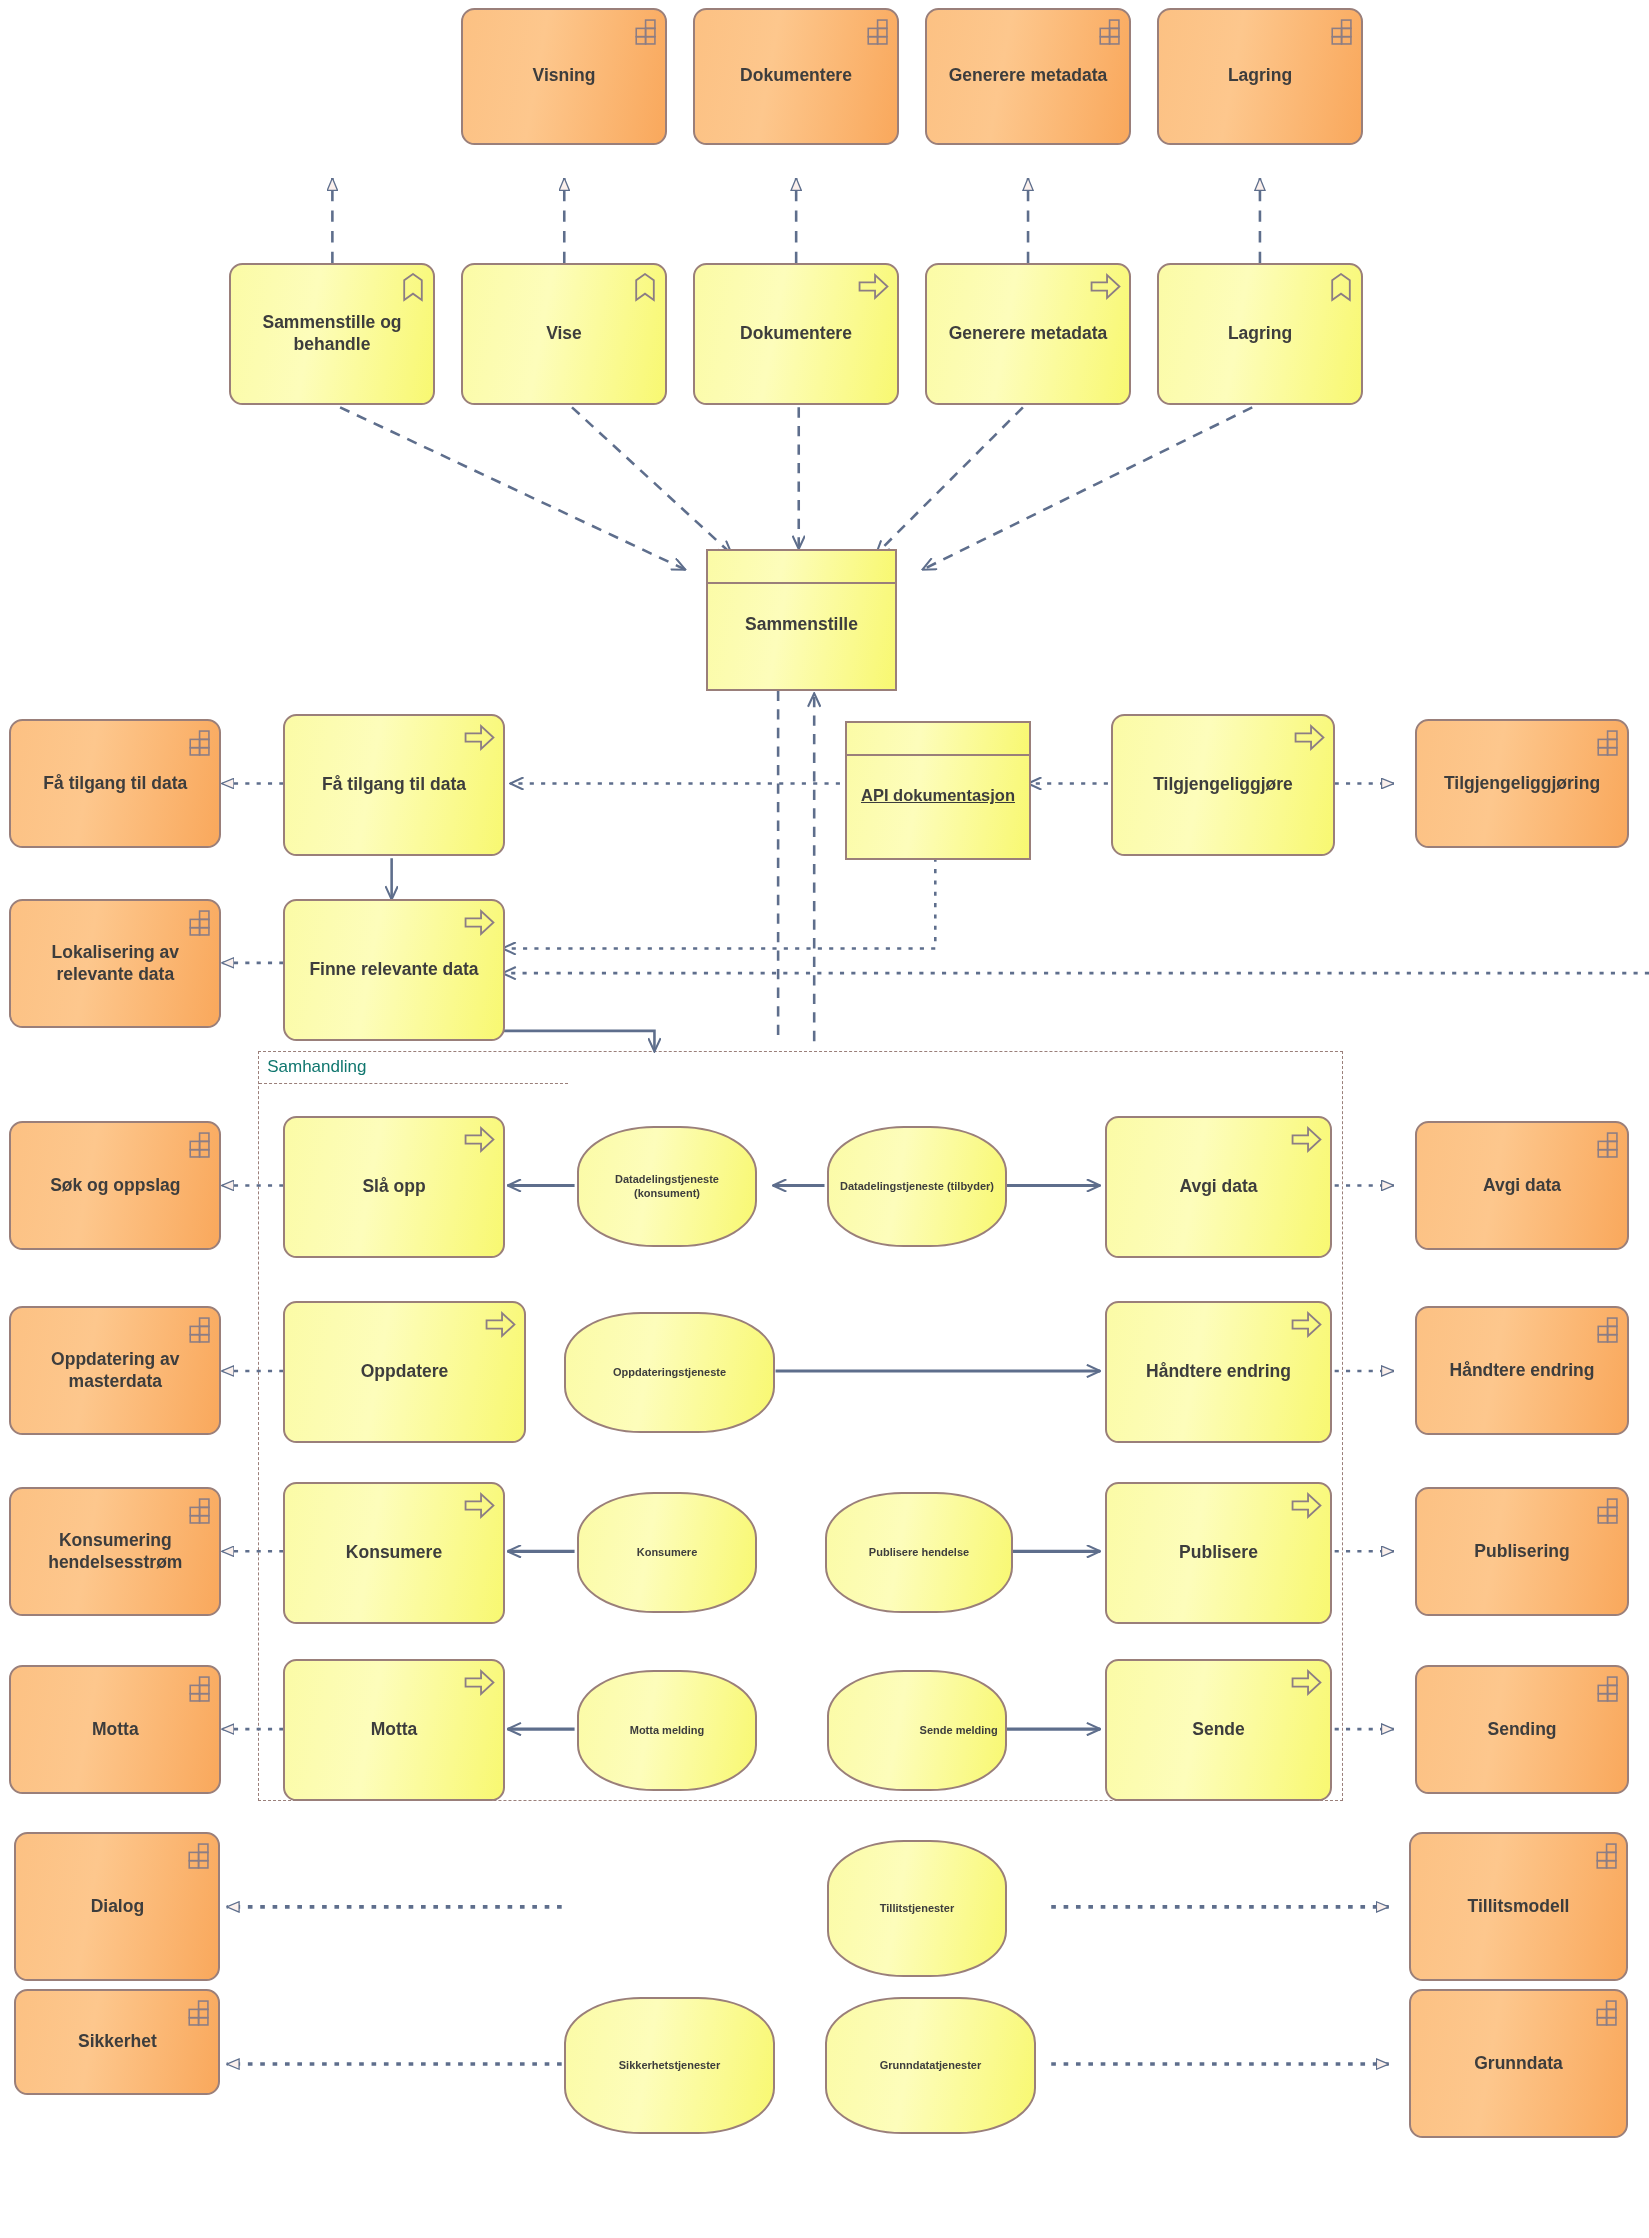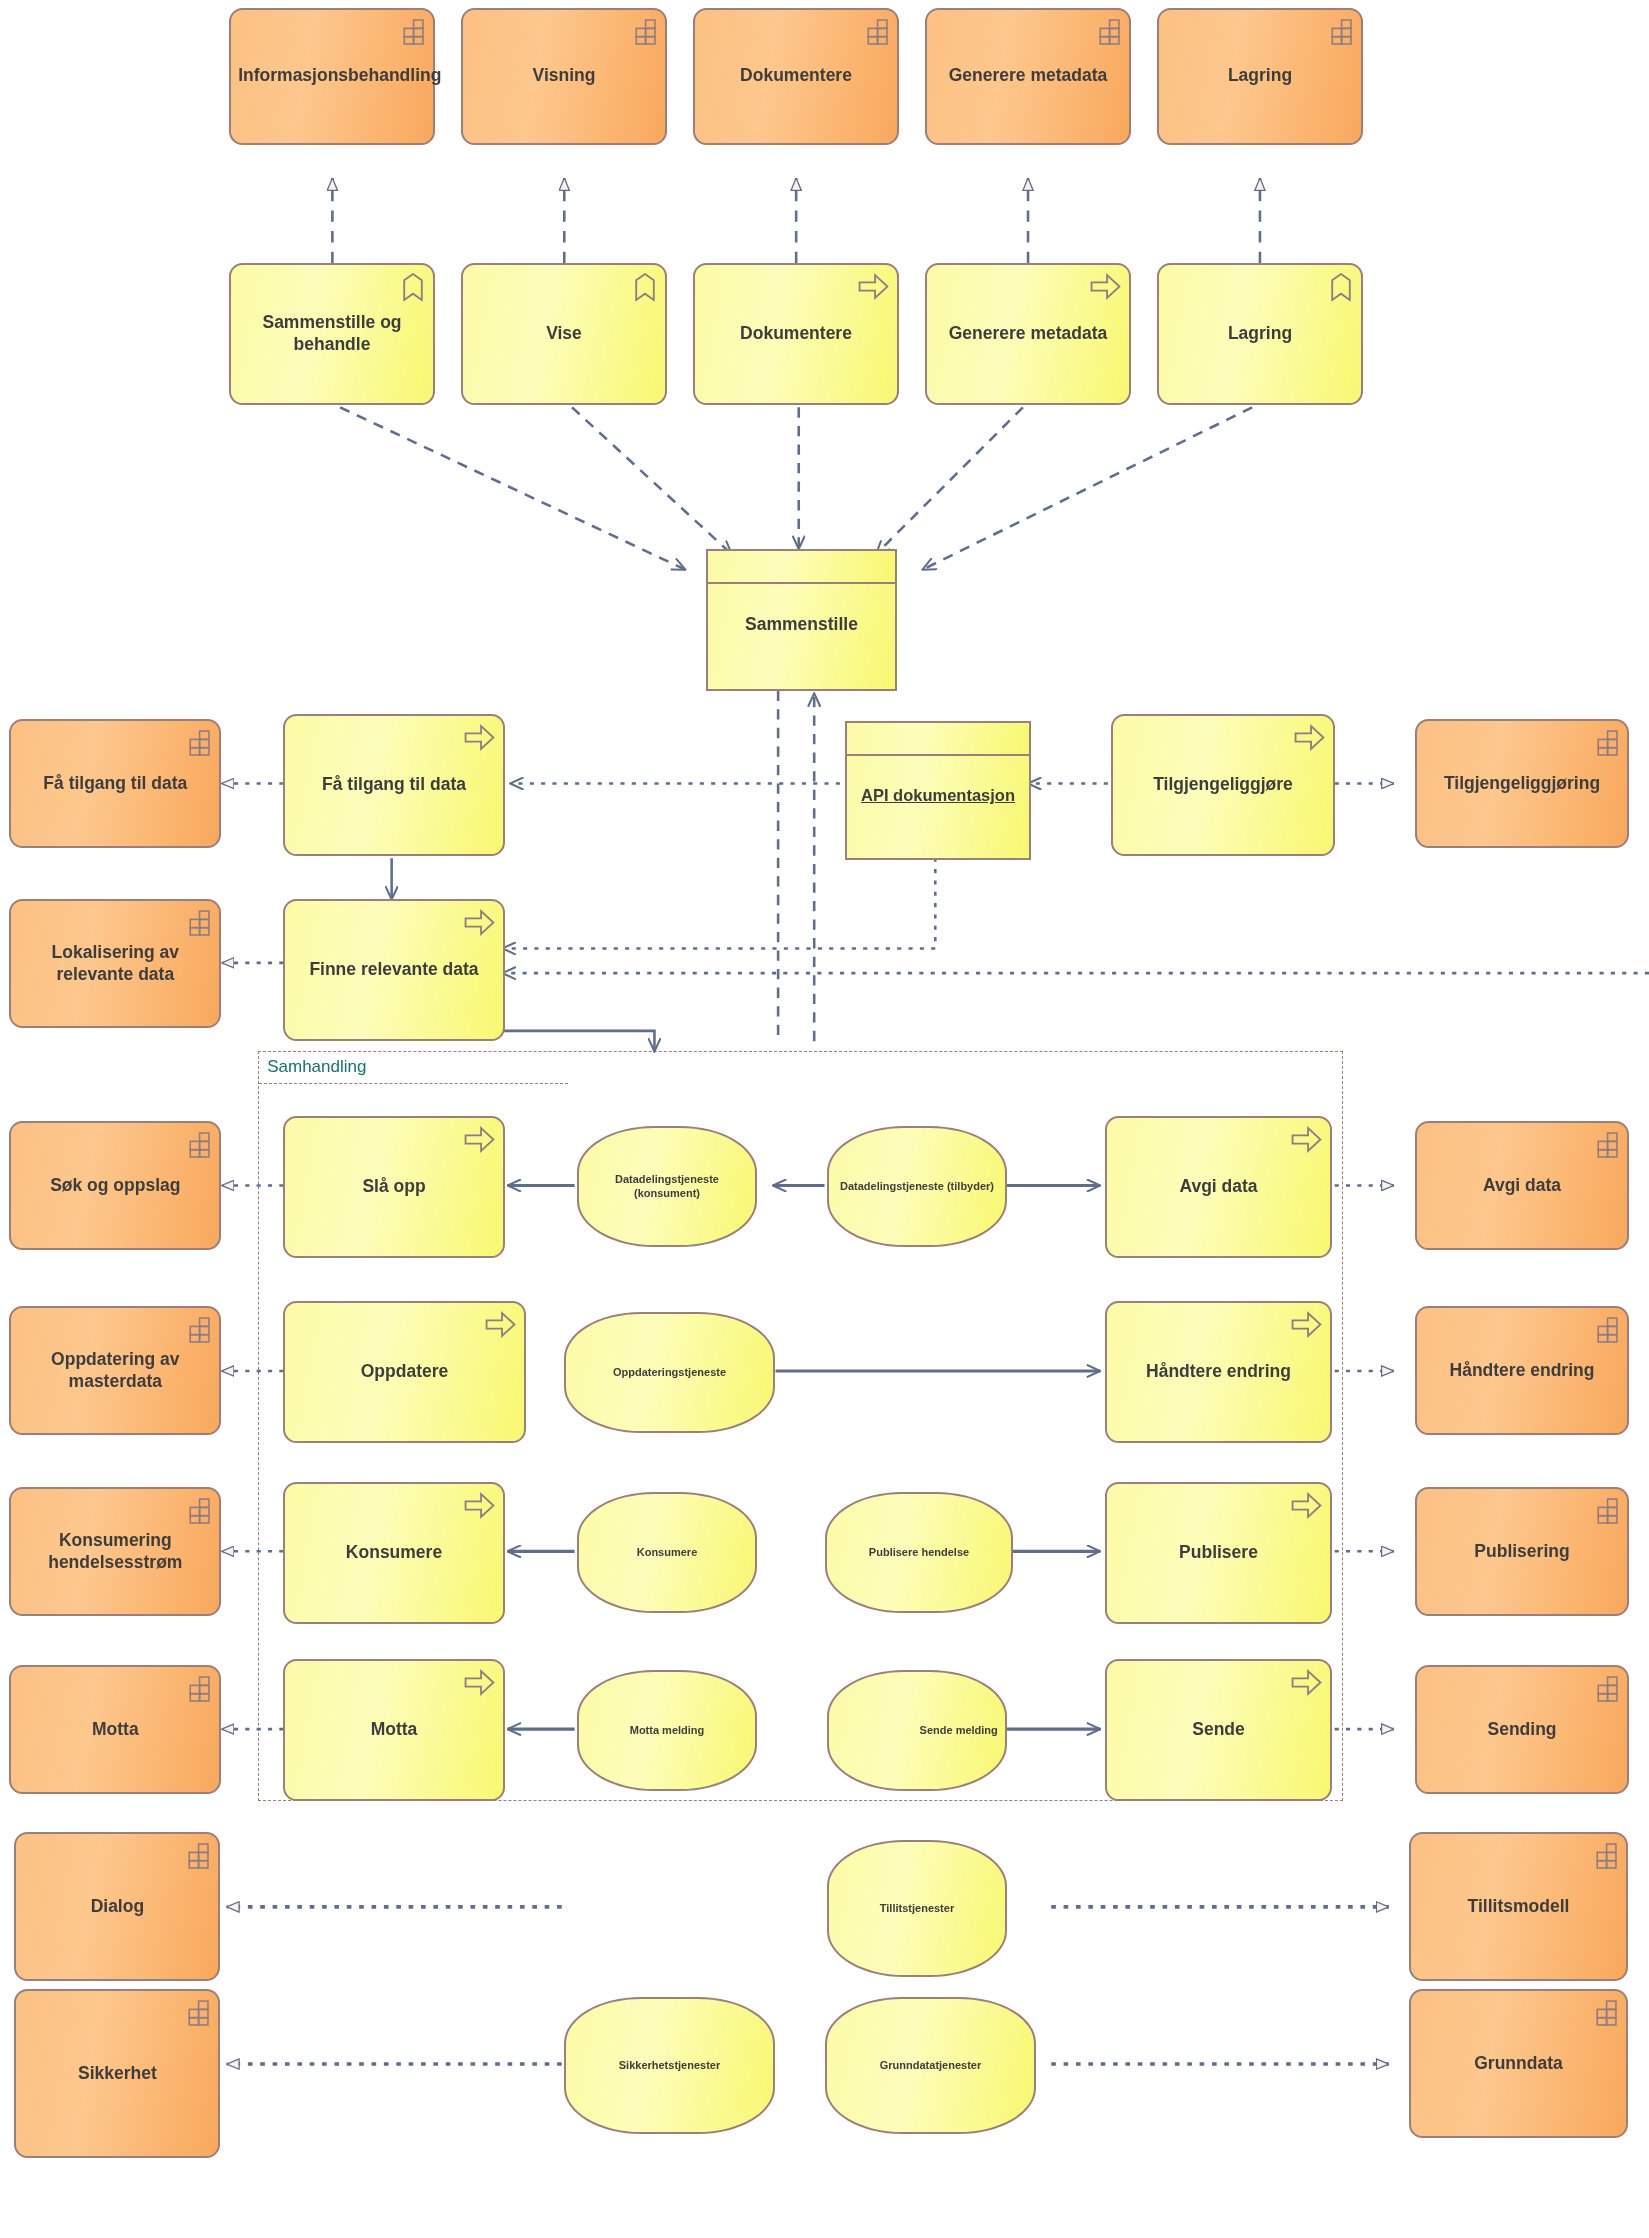--- a/index.html
+++ b/index.html
@@ -149,34 +149,20 @@
         <path d="M1805,3355 L2135,3355"></path>
       </g>
     </g>
   </svg>
 
   <div class="group" style="left:258px;top:1051px;width:1085px;height:750px;z-index:0;">
     <div class="ghdr" style="width:309px;"></div>
     <div class="gname">Samhandling</div>
   </div>
 
-  <div class="node cap" style="left:229px;top:7.7px;width:206px;height:137px;">
-    <span class="ic">
-        <svg width="27" height="27" viewBox="0 0 52 52">
-          <g fill="none" stroke="#8c7d84" stroke-width="3">
-            <rect x="30" y="4" width="18" height="16"></rect>
-            <rect x="12" y="20" width="18" height="16"></rect>
-            <rect x="30" y="20" width="18" height="16"></rect>
-            <rect x="12" y="36" width="18" height="14"></rect>
-            <rect x="30" y="36" width="18" height="14"></rect>
-          </g>
-        </svg>
-      </span>
-    <span class="lbl">Informasjonsbehandling</span>
-  </div>
   <div class="node cap" style="left:461px;top:7.7px;width:206px;height:137px;">
     <span class="ic">
         <svg width="27" height="27" viewBox="0 0 52 52">
           <g fill="none" stroke="#8c7d84" stroke-width="3">
             <rect x="30" y="4" width="18" height="16"></rect>
             <rect x="12" y="20" width="18" height="16"></rect>
             <rect x="30" y="20" width="18" height="16"></rect>
             <rect x="12" y="36" width="18" height="14"></rect>
             <rect x="30" y="36" width="18" height="14"></rect>
           </g>
@@ -571,21 +557,21 @@
             <rect x="12" y="20" width="18" height="16"></rect>
             <rect x="30" y="20" width="18" height="16"></rect>
             <rect x="12" y="36" width="18" height="14"></rect>
             <rect x="30" y="36" width="18" height="14"></rect>
           </g>
         </svg>
       </span>
     <span class="lbl">Tillitsmodell</span>
   </div>
 
-  <div class="node cap" style="left:14.4px;top:1989px;width:206px;height:169px;z-index:2;">
+  <div class="node cap" style="left:14.4px;top:1989px;width:206px;height:106px;z-index:2;">
     <span class="ic">
         <svg width="27" height="27" viewBox="0 0 52 52">
           <g fill="none" stroke="#8c7d84" stroke-width="3">
             <rect x="30" y="4" width="18" height="16"></rect>
             <rect x="12" y="20" width="18" height="16"></rect>
             <rect x="30" y="20" width="18" height="16"></rect>
             <rect x="12" y="36" width="18" height="14"></rect>
             <rect x="30" y="36" width="18" height="14"></rect>
           </g>
         </svg>

